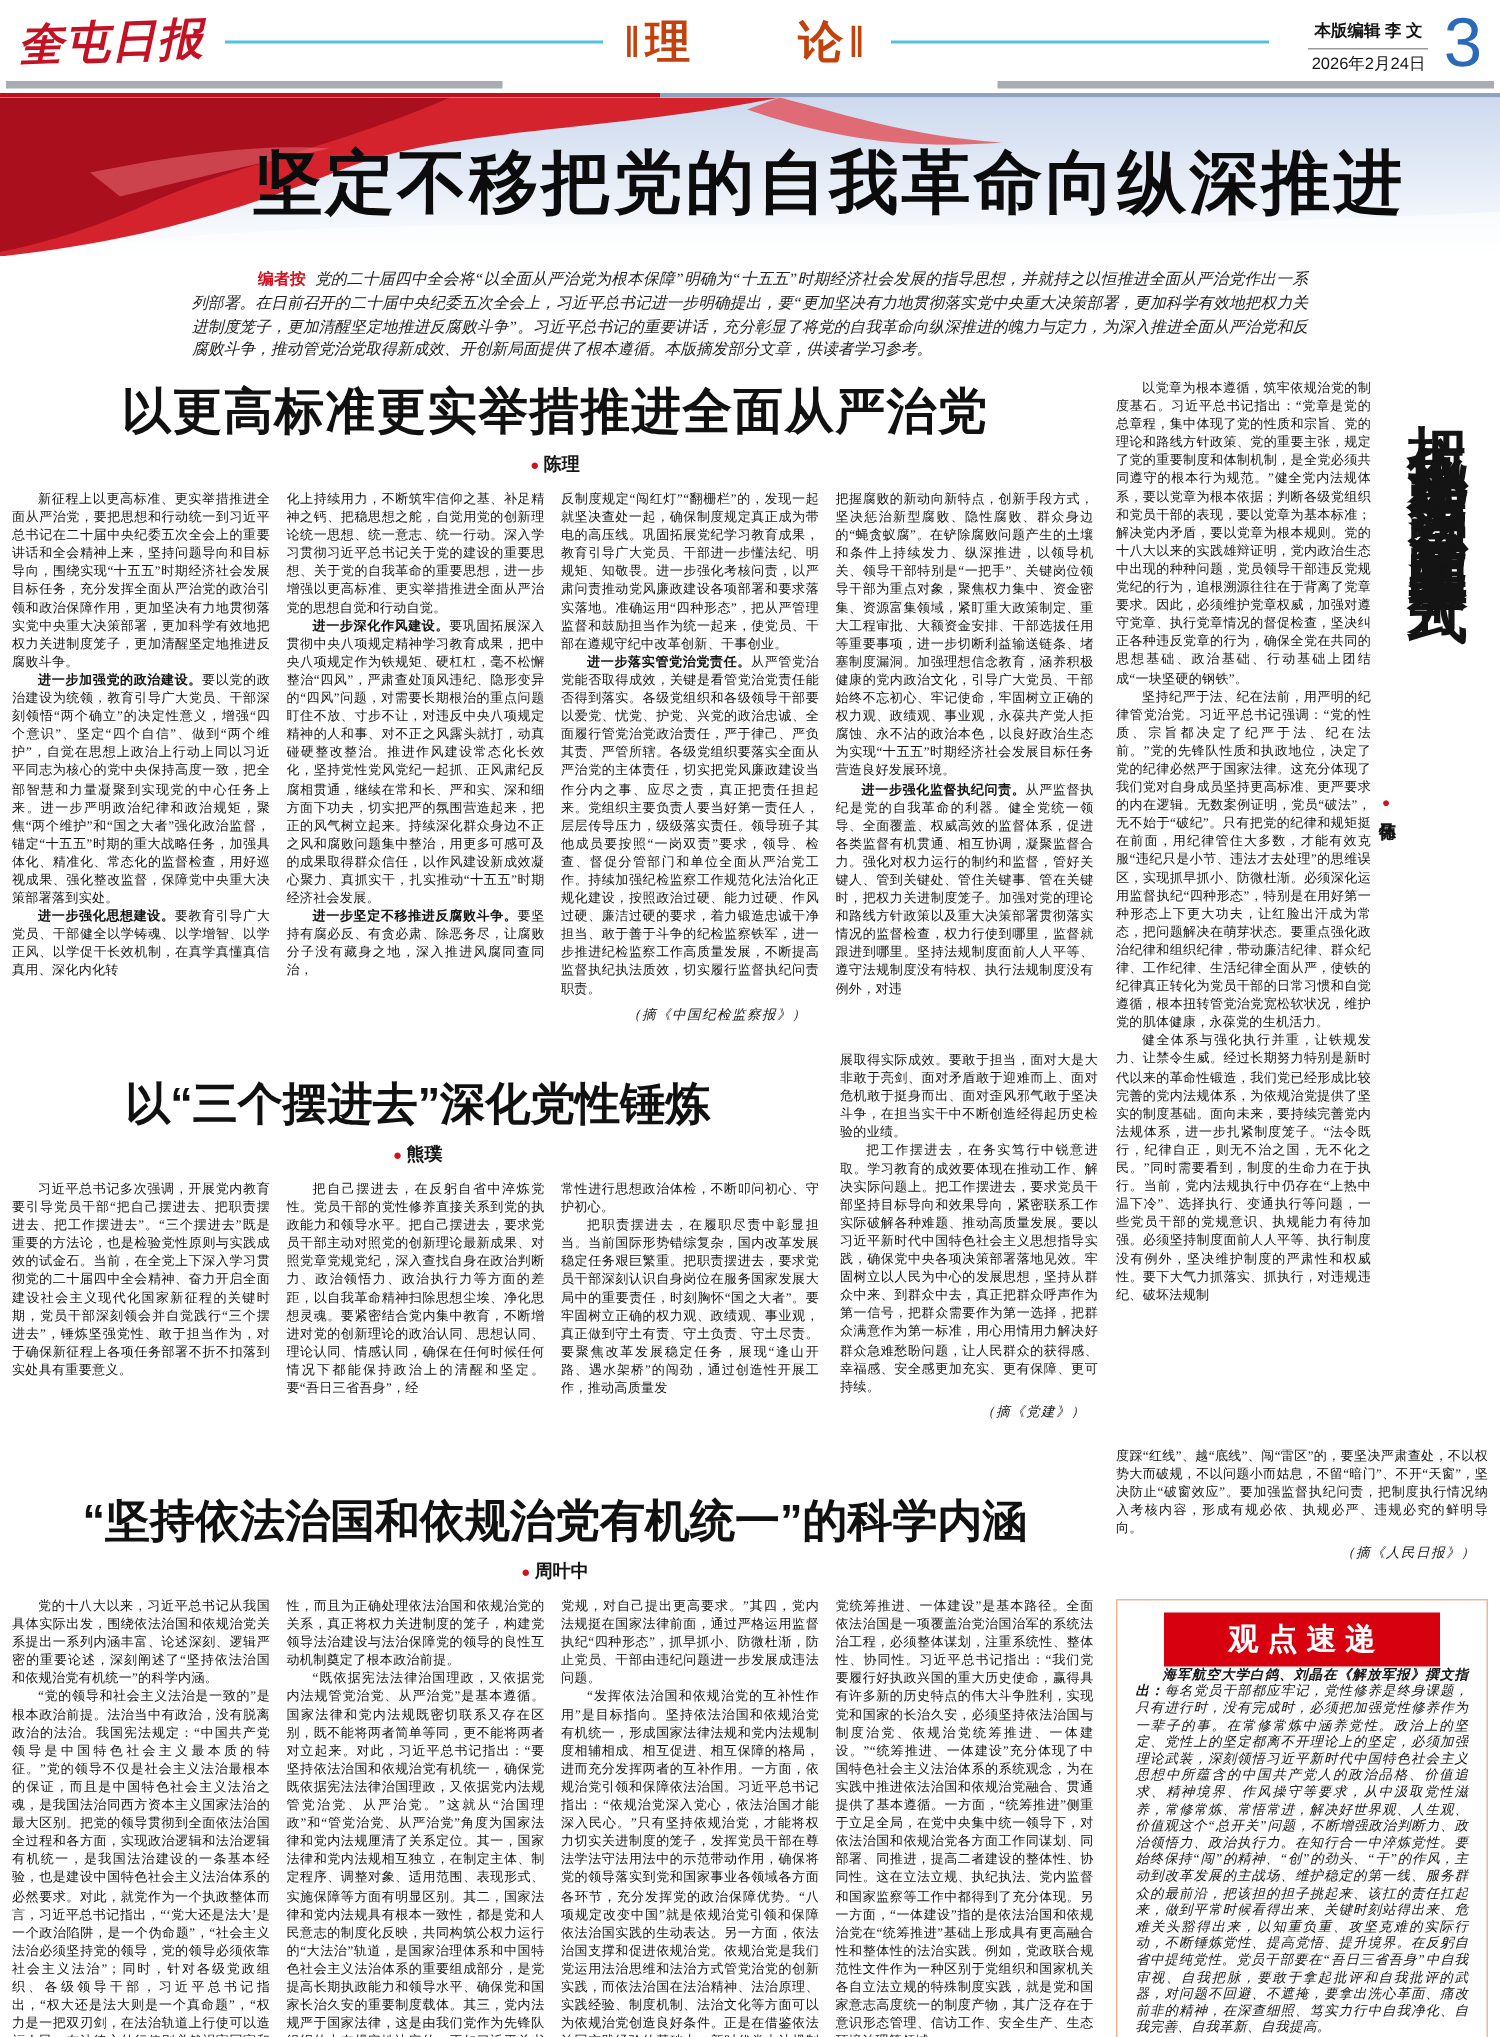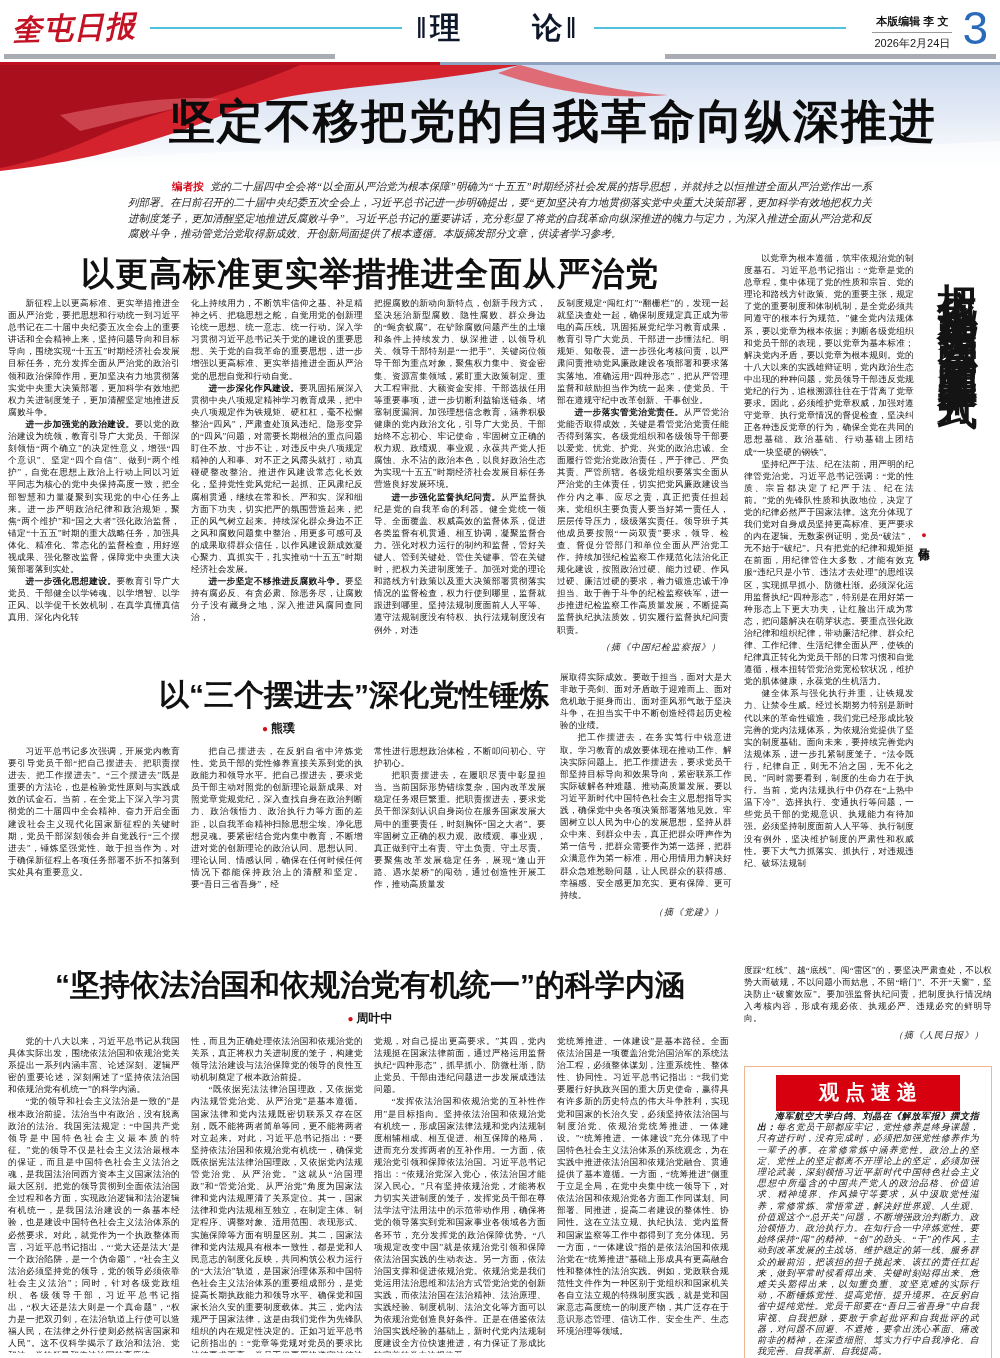--- a/index.html
+++ b/index.html
@@ -4,21 +4,21 @@
 <style>
   * { margin:0; padding:0; box-sizing:border-box; }
   html,body { background:#e8e8e8; }
   .page{ width:1000px; height:1358px; margin:0 auto; background:#fff; overflow:hidden; position:relative;
          font-family:"Liberation Serif","DejaVu Serif",serif; color:#151515; }
   
   .masthead{ height:52px; display:flex; align-items:center; padding:4px 12px 0 12px; }
   .paper-logo{ font-family:"DejaVu Serif",serif; font-style:italic; font-weight:700; font-size:30px;
                color:#c41225; transform:rotate(-2deg); letter-spacing:1px; white-space:nowrap; }
   .cyan-line{ flex:1; height:2px; background:#4fc3dd; margin:0 14px; align-self:center; }
-  .section-title{ font-family:"Liberation Serif",serif; font-weight:900; font-size:30px; color:#0f172a;
+  .section-title{ font-family:"Liberation Serif",serif; font-weight:900; font-size:30px; color:#c2410c;
                   letter-spacing:4px; white-space:nowrap; }
   .head-right{ display:flex; align-items:flex-end; margin-left:12px; }
   .ed-block{ text-align:center; font-family:"Liberation Sans",sans-serif; font-size:11px; line-height:1.5; }
   .ed-block .ed-top{ font-weight:700; border-bottom:1px solid #999; padding:0 4px 2px 4px; }
   .ed-block .ed-date{ padding-top:2px; }
   .page-num{ font-family:"Liberation Sans",sans-serif; font-size:46px; color:#2a6ab9; font-weight:500;
              margin-left:10px; line-height:1; }
   .rule-row{ display:flex; align-items:center; padding:0 4px; margin-top:2px; }
   .gray-bar{ flex:1; height:5px; background:#a9adb3; }
   .rule-gap{ width:330px; }
@@ -47,21 +47,21 @@
         letter-spacing:0.2px; text-align:justify; }
   .col p, .tail-block p{ text-indent:2em; text-align:justify; }
   .col p.ni, .tail-block p.ni{ text-indent:0; }
   .attribution{ text-align:right; font-style:italic; font-size:9px; letter-spacing:1px; padding-right:8px; margin-top:5px; }
   
   .article1 .art-title{ font-size:33px; letter-spacing:1px; }
   .article1 .col{ height:362px; }
   
   .article2{ margin-top:12px; display:flex; gap:11px; }
   .article2 .a2-left{ width:541px; flex:none; }
-  .article2 .art-title{ font-size:30px; margin-top:4px;text-align:right; }
+  .article2 .art-title{ font-size:30px; margin-top:16px; }
   .article2 .col{ height:186px; }
   .article2 .col4{ width:172px; height:282px; overflow:hidden; font-size:8.7px; line-height:12.1px;
                    letter-spacing:0.2px; text-align:justify; }
   .article2 .col4 p{ text-indent:2em; } .article2 .col4 p.ni{ text-indent:0; }
   
   .article3{ margin-top:12px; }
   .article3 .art-title{ font-size:30px; }
   .article3 .col{ height:318px; }
   
   .right-article{ position:relative; height:802px; }
@@ -135,42 +135,43 @@
   <div class="editor-note">
     <b>编者按</b><span>党的二十届四中全会将“以全面从严治党为根本保障”明确为“十五五”时期经济社会发展的指导思想，并就持之以恒推进全面从严治党作出一系列部署。在日前召开的二十届中央纪委五次全会上，习近平总书记进一步明确提出，要“更加坚决有力地贯彻落实党中央重大决策部署，更加科学有效地把权力关进制度笼子，更加清醒坚定地推进反腐败斗争”。习近平总书记的重要讲话，充分彰显了将党的自我革命向纵深推进的魄力与定力，为深入推进全面从严治党和反腐败斗争，推动管党治党取得新成效、开创新局面提供了根本遵循。本版摘发部分文章，供读者学习参考。</span>
   </div>
 
   <div class="main">
 
     <div class="left-zone">
 
       <div class="article1">
         <div class="art-title">以更高标准更实举措推进全面从严治党</div>
+        <div class="byline"><span class="dot">●</span><span>陈理</span></div>
         <div class="cols">
           <div class="col">
               <p>新征程上以更高标准、更实举措推进全面从严治党，要把思想和行动统一到习近平总书记在二十届中央纪委五次全会上的重要讲话和全会精神上来，坚持问题导向和目标导向，围绕实现“十五五”时期经济社会发展目标任务，充分发挥全面从严治党的政治引领和政治保障作用，更加坚决有力地贯彻落实党中央重大决策部署，更加科学有效地把权力关进制度笼子，更加清醒坚定地推进反腐败斗争。</p>
               <p><b>进一步加强党的政治建设。</b>要以党的政治建设为统领，教育引导广大党员、干部深刻领悟“两个确立”的决定性意义，增强“四个意识”、坚定“四个自信”、做到“两个维护”，自觉在思想上政治上行动上同以习近平同志为核心的党中央保持高度一致，把全部智慧和力量凝聚到实现党的中心任务上来。进一步严明政治纪律和政治规矩，聚焦“两个维护”和“国之大者”强化政治监督，锚定“十五五”时期的重大战略任务，加强具体化、精准化、常态化的监督检查，用好巡视成果、强化整改监督，保障党中央重大决策部署落到实处。</p>
               <p><b>进一步强化思想建设。</b>要教育引导广大党员、干部健全以学铸魂、以学增智、以学正风、以学促干长效机制，在真学真懂真信真用、深化内化转</p>
             </div>
           <div class="col">
               <p class="ni">化上持续用力，不断筑牢信仰之基、补足精神之钙、把稳思想之舵，自觉用党的创新理论统一思想、统一意志、统一行动。深入学习贯彻习近平总书记关于党的建设的重要思想、关于党的自我革命的重要思想，进一步增强以更高标准、更实举措推进全面从严治党的思想自觉和行动自觉。</p>
               <p><b>进一步深化作风建设。</b>要巩固拓展深入贯彻中央八项规定精神学习教育成果，把中央八项规定作为铁规矩、硬杠杠，毫不松懈整治“四风”，严肃查处顶风违纪、隐形变异的“四风”问题，对需要长期根治的重点问题盯住不放、寸步不让，对违反中央八项规定精神的人和事、对不正之风露头就打，动真碰硬整改整治。推进作风建设常态化长效化，坚持党性党风党纪一起抓、正风肃纪反腐相贯通，继续在常和长、严和实、深和细方面下功夫，切实把严的氛围营造起来，把正的风气树立起来。持续深化群众身边不正之风和腐败问题集中整治，用更多可感可及的成果取得群众信任，以作风建设新成效凝心聚力、真抓实干，扎实推动“十五五”时期经济社会发展。</p>
               <p><b>进一步坚定不移推进反腐败斗争。</b>要坚持有腐必反、有贪必肃、除恶务尽，让腐败分子没有藏身之地，深入推进风腐同查同治，</p>
             </div>
           <div class="col">
-              <p class="ni">把握腐败的新动向新特点，创新手段方式，坚决惩治新型腐败、隐性腐败、群众身边的“蝇贪蚁腐”。在铲除腐败问题产生的土壤和条件上持续发力、纵深推进，以领导机关、领导干部特别是“一把手”、关键岗位领导干部为重点对象，聚焦权力集中、资金密集、资源富集领域，紧盯重大政策制定、重大工程审批、大额资金安排、干部选拔任用等重要事项，进一步切断利益输送链条、堵塞制度漏洞。加强理想信念教育，涵养积极健康的党内政治文化，引导广大党员、干部始终不忘初心、牢记使命，牢固树立正确的权力观、政绩观、事业观，永葆共产党人拒腐蚀、永不沾的政治本色，以良好政治生态为实现“十五五”时期经济社会发展目标任务营造良好发展环境。</p>
-              <p><b>进一步强化监督执纪问责。</b>从严监督执纪是党的自我革命的利器。健全党统一领导、全面覆盖、权威高效的监督体系，促进各类监督有机贯通、相互协调，凝聚监督合力。强化对权力运行的制约和监督，管好关键人、管到关键处、管住关键事、管在关键时，把权力关进制度笼子。加强对党的理论和路线方针政策以及重大决策部署贯彻落实情况的监督检查，权力行使到哪里，监督就跟进到哪里。坚持法规制度面前人人平等、遵守法规制度没有特权、执行法规制度没有例外，对违</p>
-            </div>
-          <div class="col">
             <div>
                 <p class="ni">反制度规定“闯红灯”“翻栅栏”的，发现一起就坚决查处一起，确保制度规定真正成为带电的高压线。巩固拓展党纪学习教育成果，教育引导广大党员、干部进一步懂法纪、明规矩、知敬畏。进一步强化考核问责，以严肃问责推动党风廉政建设各项部署和要求落实落地。准确运用“四种形态”，把从严管理监督和鼓励担当作为统一起来，使党员、干部在遵规守纪中改革创新、干事创业。</p>
                 <p><b>进一步落实管党治党责任。</b>从严管党治党能否取得成效，关键是看管党治党责任能否得到落实。各级党组织和各级领导干部要以爱党、忧党、护党、兴党的政治忠诚、全面履行管党治党政治责任，严于律己、严负其责、严管所辖。各级党组织要落实全面从严治党的主体责任，切实把党风廉政建设当作分内之事、应尽之责，真正把责任担起来。党组织主要负责人要当好第一责任人，层层传导压力，级级落实责任。领导班子其他成员要按照“一岗双责”要求，领导、检查、督促分管部门和单位全面从严治党工作。持续加强纪检监察工作规范化法治化正规化建设，按照政治过硬、能力过硬、作风过硬、廉洁过硬的要求，着力锻造忠诚干净担当、敢于善于斗争的纪检监察铁军，进一步推进纪检监察工作高质量发展，不断提高监督执纪执法质效，切实履行监督执纪问责职责。</p>
               </div>
             <div class="attribution">（摘《中国纪检监察报》）</div>
           </div>
+          <div class="col">
+              <p class="ni">把握腐败的新动向新特点，创新手段方式，坚决惩治新型腐败、隐性腐败、群众身边的“蝇贪蚁腐”。在铲除腐败问题产生的土壤和条件上持续发力、纵深推进，以领导机关、领导干部特别是“一把手”、关键岗位领导干部为重点对象，聚焦权力集中、资金密集、资源富集领域，紧盯重大政策制定、重大工程审批、大额资金安排、干部选拔任用等重要事项，进一步切断利益输送链条、堵塞制度漏洞。加强理想信念教育，涵养积极健康的党内政治文化，引导广大党员、干部始终不忘初心、牢记使命，牢固树立正确的权力观、政绩观、事业观，永葆共产党人拒腐蚀、永不沾的政治本色，以良好政治生态为实现“十五五”时期经济社会发展目标任务营造良好发展环境。</p>
+              <p><b>进一步强化监督执纪问责。</b>从严监督执纪是党的自我革命的利器。健全党统一领导、全面覆盖、权威高效的监督体系，促进各类监督有机贯通、相互协调，凝聚监督合力。强化对权力运行的制约和监督，管好关键人、管到关键处、管住关键事、管在关键时，把权力关进制度笼子。加强对党的理论和路线方针政策以及重大决策部署贯彻落实情况的监督检查，权力行使到哪里，监督就跟进到哪里。坚持法规制度面前人人平等、遵守法规制度没有特权、执行法规制度没有例外，对违</p>
+            </div>
         </div>
       </div>
 
       <div class="article2">
         <div class="a2-left">
           <div class="art-title">以“三个摆进去”深化党性锤炼</div>
           <div class="byline"><span class="dot">●</span><span>熊璞</span></div>
           <div class="cols">
             <div class="col">
                 <p>习近平总书记多次强调，开展党内教育要引导党员干部“把自己摆进去、把职责摆进去、把工作摆进去”。“三个摆进去”既是重要的方法论，也是检验党性原则与实践成效的试金石。当前，在全党上下深入学习贯彻党的二十届四中全会精神、奋力开启全面建设社会主义现代化国家新征程的关键时期，党员干部深刻领会并自觉践行“三个摆进去”，锤炼坚强党性、敢于担当作为，对于确保新征程上各项任务部署不折不扣落到实处具有重要意义。</p>

